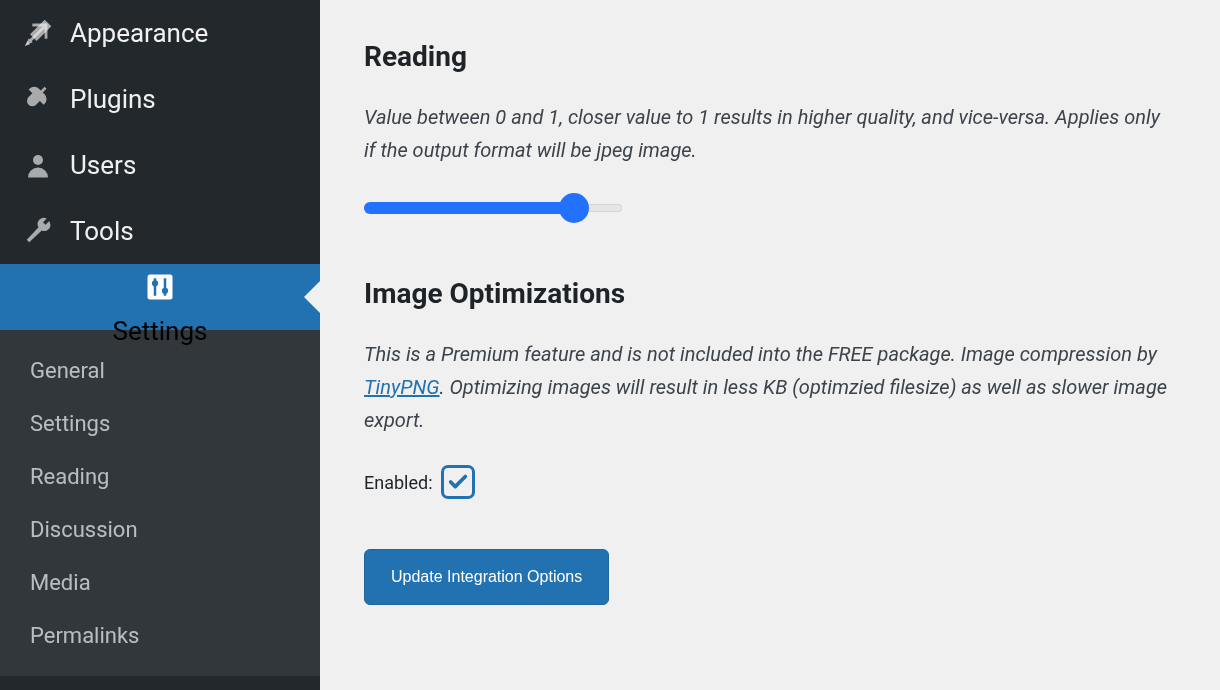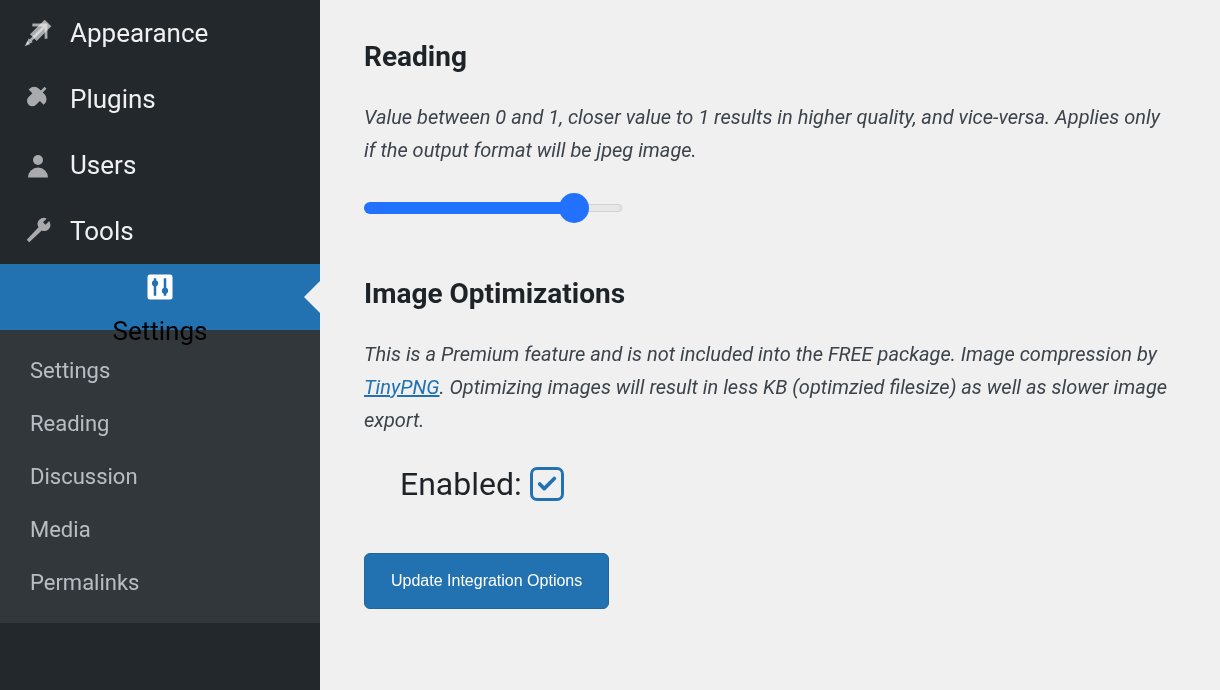--- a/index.html
+++ b/index.html
@@ -42,21 +42,21 @@
     }
     .track-fill {
       position:absolute; height:12px; width:210px; border-radius:6px;
       background:#2271ff; left:0;
     }
     .thumb {
       position:absolute; width:30px; height:30px; border-radius:50%;
       background:#2271ff; left:195px; top:-2px;
     }
     
-    .cb-row { display:flex; align-items:center; gap:8px; font-size:32px; margin-bottom:50px; margin-top:6px;margin-left:36px;}
+    .cb-row { display:flex; align-items:center; gap:8px; font-size:18px; margin-bottom:50px; margin-top:6px;}
     .checkbox {
       width:34px; height:34px; border:3px solid #2271b1; border-radius:7px;
       display:flex; align-items:center; justify-content:center;
     }
     .checkbox svg { width:22px; height:22px; }
     
     .btn {
       background:#2271b1; color:#fff; border:1px solid #1f669e;
       font-size:16px; padding:18px 26px; border-radius:6px; cursor:pointer;
     }
@@ -106,20 +106,21 @@
       <svg viewBox="0 0 24 24" width="30" height="30">
           <rect x="2" y="2" width="20" height="20" rx="2" fill="#fff"></rect>
           <path fill="#2271b1" d="M8 5v14M16 5v14" stroke="#2271b1" stroke-width="2"></path>
           <circle cx="8" cy="9" r="2.5" fill="#2271b1"></circle>
           <circle cx="16" cy="15" r="2.5" fill="#2271b1"></circle>
         </svg>
     </span>
     <span>Settings</span>
   </div>
   <div class="submenu">
+    <div class="submenu-item">General</div>
     <div class="submenu-item">Settings</div>
     <div class="submenu-item">Reading</div>
     <div class="submenu-item">Discussion</div>
     <div class="submenu-item">Media</div>
     <div class="submenu-item">Permalinks</div>
   </div>
 </div>
 
 <div class="main">
   <h3>Reading</h3>

